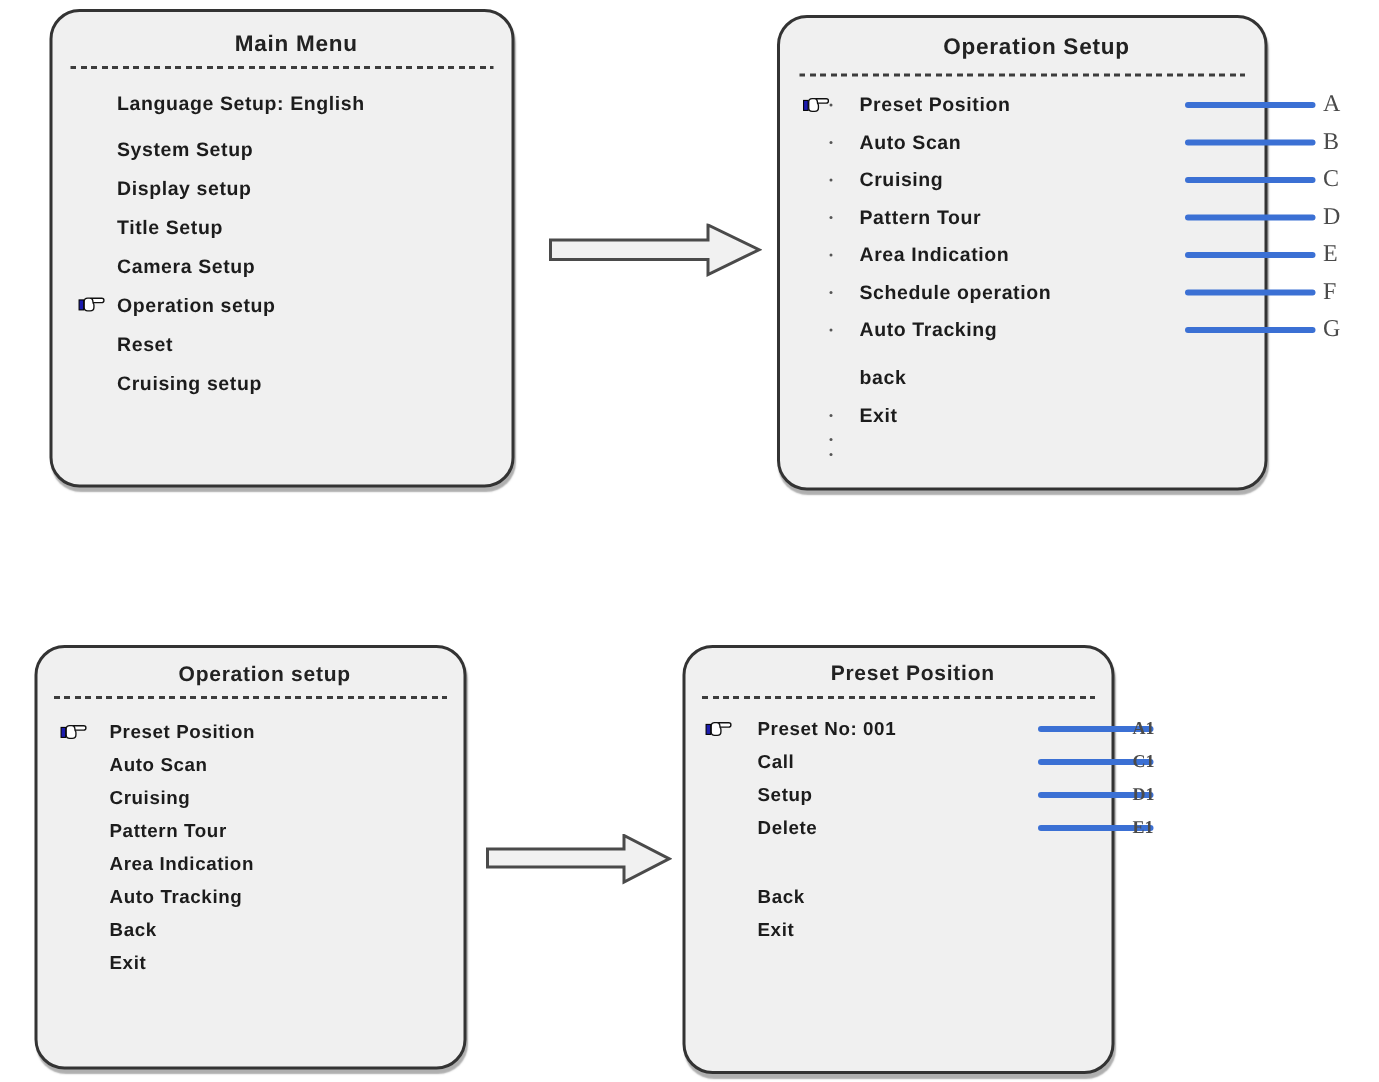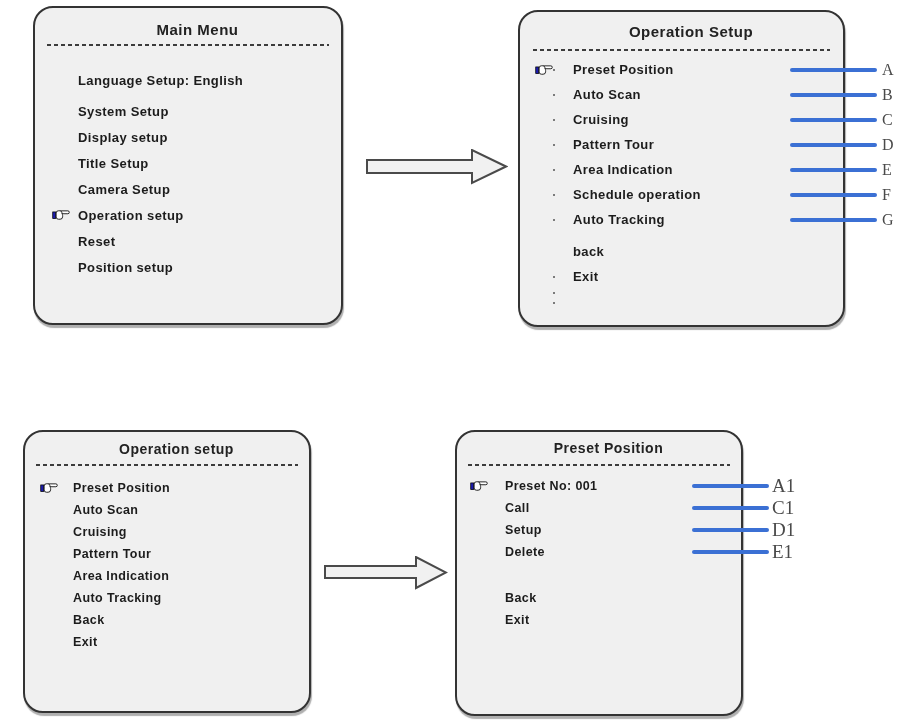--- a/index.html
+++ b/index.html
@@ -38,21 +38,21 @@
 
   .sep{
     height:2px;width:92%;margin:7px auto 0;
     background:repeating-linear-gradient(90deg,#3c3c3c 0 4px,transparent 4px 7px);
   }
   .tl .sep{margin-top:6px;}
   .tr .sep{margin-top:9px;}
   .bl .sep{margin-top:7px;}
   .br .sep{margin-top:8px;}
 
-  .list{margin-top:21px;}
+  .list{margin-top:9px;}
   .tr .list{margin-top:6px;}
   .bl .list{margin-top:11px;}
   .br .list{margin-top:9px;}
 
   .row{
     position:relative;display:flex;align-items:center;
     font-weight:700;letter-spacing:.4px;white-space:nowrap;
   }
   .tl .row{height:26px;padding-left:43px;font-size:13px;}
   .tr .row{height:25px;padding-left:53px;font-size:13px;}
@@ -78,21 +78,21 @@
   }
   .tr .cline{left:270px;width:87px;}
   .br .cline{left:235px;width:77px;}
 
   .clab{
     position:absolute;top:50%;transform:translateY(-50%);
     font-family:"Liberation Serif","DejaVu Serif",serif;
     font-weight:400;letter-spacing:0;color:#4a4a4a;
   }
   .tr .clab{left:362px;font-size:16px;}
-  .br .clab{left:315px;font-size:19px;}
+  .br .clab{left:298px;font-size:12px;font-weight:bold;}
 
   .arrow{position:absolute;}
   #arrow-top{left:366px;top:149px;}
   #arrow-bottom{left:324px;top:556px;}
 </style>
 </head>
 <body>
 
 <div class="panel tl">
   <div class="title">Main Menu</div>
@@ -118,21 +118,21 @@
   <rect x="0.8" y="3.6" width="3.4" height="7.4" style="fill:var(--cuff)" stroke="#000" stroke-width="0.8"></rect>
   <rect x="8.6" y="2.4" width="10.6" height="3.2" rx="1.6" fill="#ffffff" stroke="#111" stroke-width="1"></rect>
   <path d="M4.6,4.8 Q4.6,2.3 7.2,2.3 L8.8,2.3 Q10.6,2.3 10.9,4 L11.2,6 Q11.8,6.3 11.8,7.6 L11.8,9 Q11.8,11.7 9,11.7 L7.2,11.7 Q4.6,11.7 4.6,9.2 Z" fill="#ffffff" stroke="#111" stroke-width="1"></path>
 </svg>
         <span class="lab">Operation setup</span>
       </div>
       <div class="row">
         <span class="lab">Reset</span>
       </div>
       <div class="row">
-        <span class="lab">Position setup</span>
+        <span class="lab">Cruising setup</span>
       </div>
     </div>
 </div>
 
 <div class="panel tr">
   <div class="title">Operation Setup</div>
   <div class="sep"></div>
   <div class="list">
       <div class="row">
         <svg viewBox="0 0 20 14" width="18" height="13" aria-hidden="true" class="hand">

